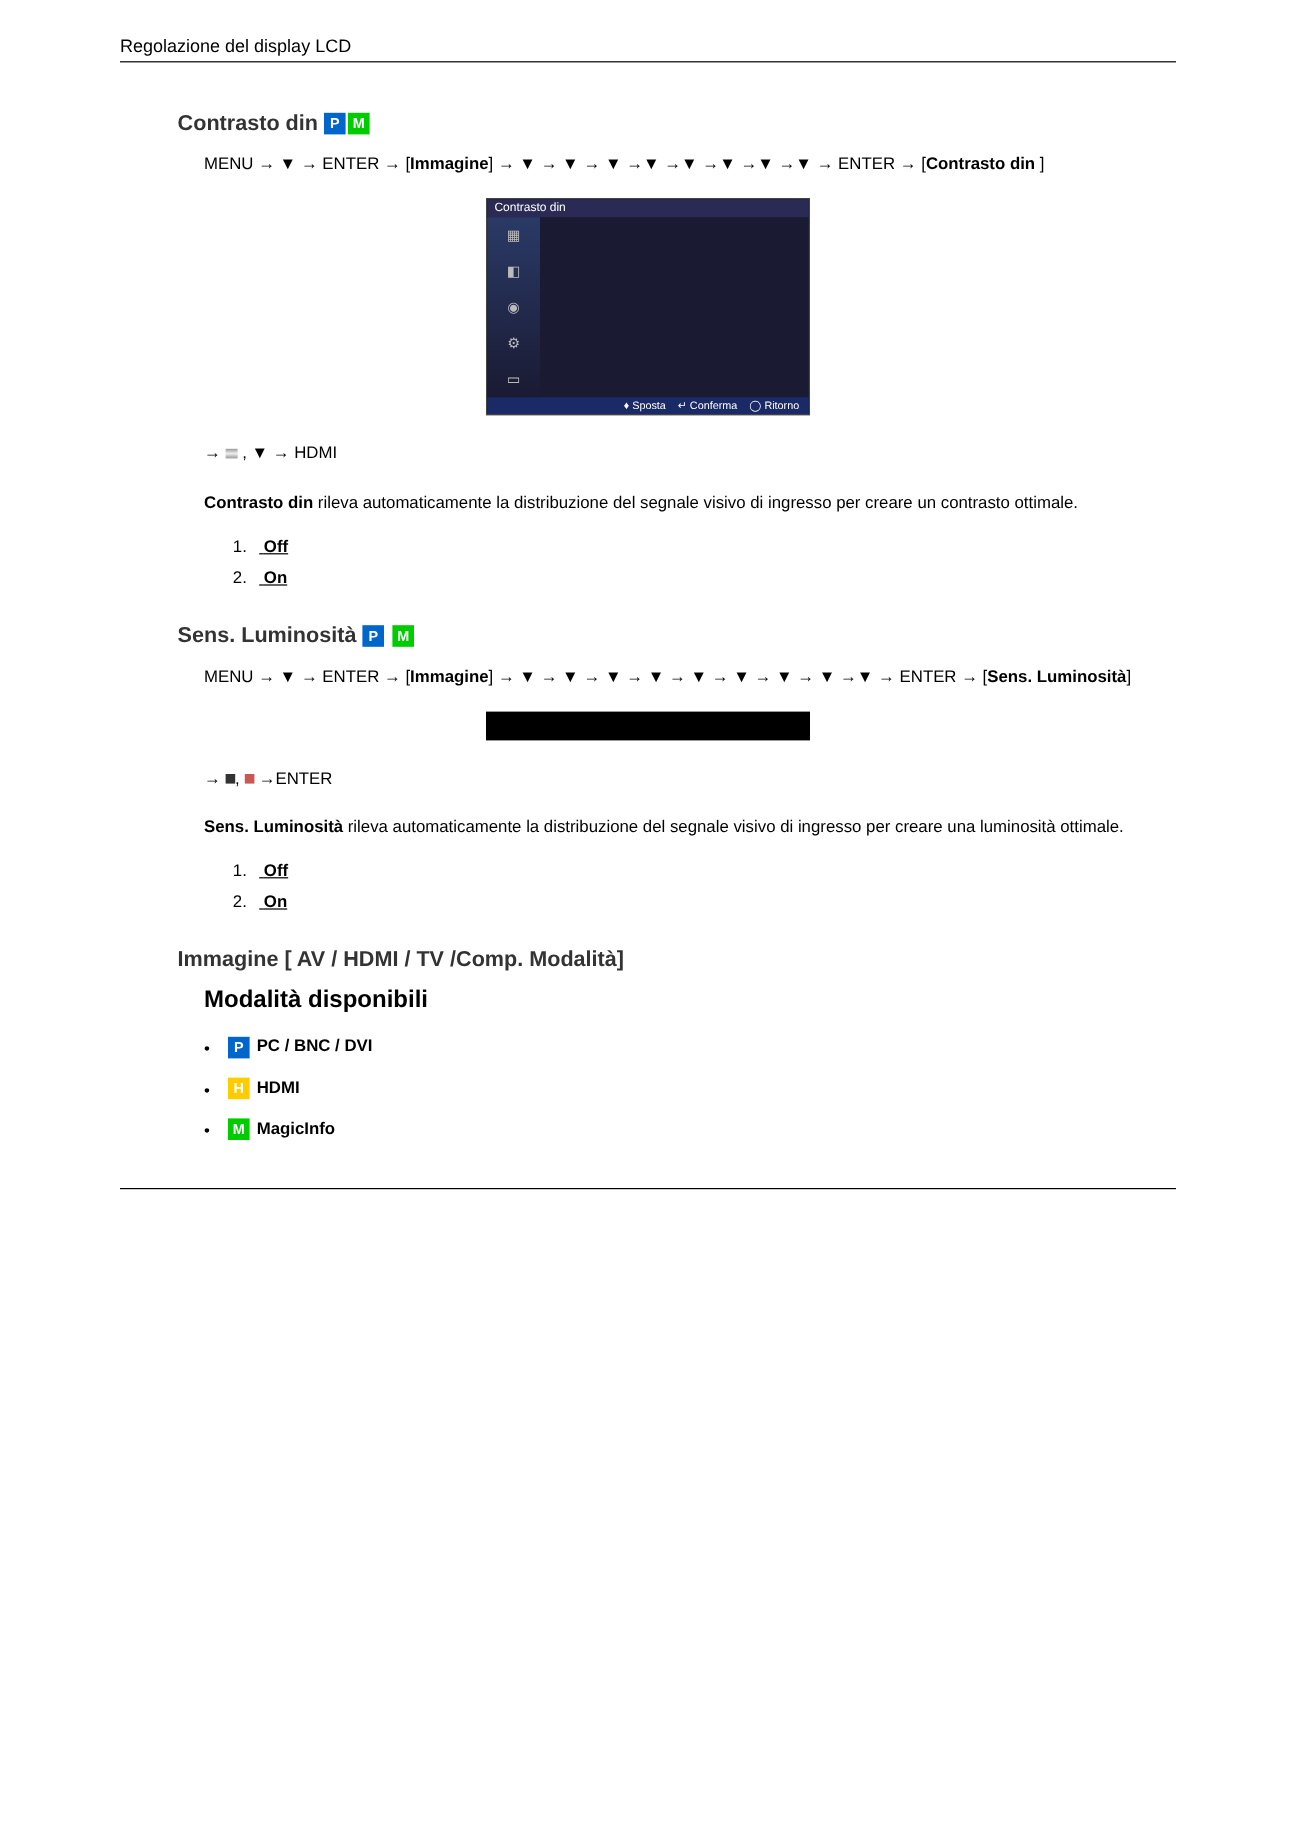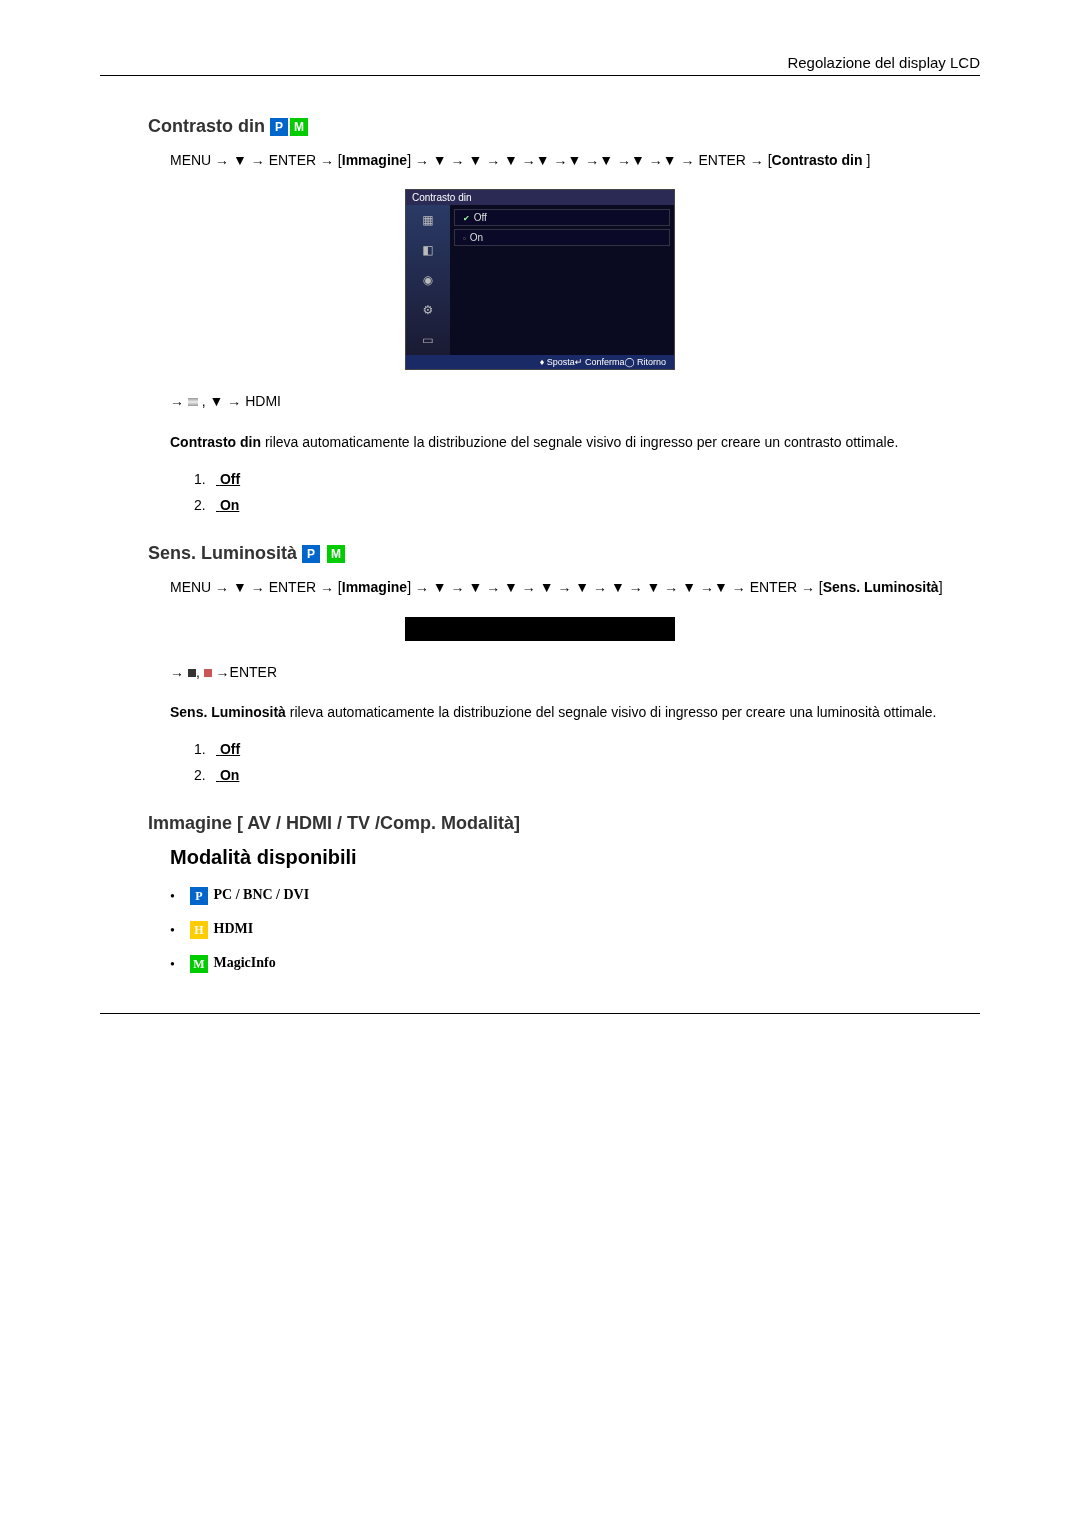--- a/index.html
+++ b/index.html
@@ -9,23 +9,22 @@
       color: #000;
       background: #fff;
       width: 1080px;
       margin: 0 auto;
       padding: 30px 100px;
     }
     .header-rule {
       border-bottom: 1px solid #000;
       margin-bottom: 40px;
       padding-bottom: 4px;
-      text-align: right;
+      text-align: left;
       font-size: 15px;
-      margin-top: 24px;
     }
     .section-title {
       font-size: 18px;
       font-weight: bold;
       color: #333;
       margin-top: 30px;
       margin-bottom: 12px;
       margin-left: 48px;
     }
     .badge {
@@ -57,21 +56,20 @@
     .list-item {
       margin-bottom: 10px;
       padding-left: 24px;
     }
     .list-item .num { display: inline-block; width: 22px; }
     .bullet-list { margin-left: 70px; }
     .bullet-item {
       margin-bottom: 16px;
       padding-left: 20px;
       position: relative;
-      font-family: Liberation Serif, serif;
     }
     .bullet-item::before {
       content: "•";
       position: absolute;
       left: 0;
       top: 2px;
     }
     .sub-heading {
       font-weight: bold;
       font-size: 20px;
@@ -122,20 +120,21 @@
       background: #0a0a28;
       color: #ddd;
       font-size: 10px;
     }
     .osd1-check { color: #9f9; margin-right: 4px; font-size: 8px; }
     .osd1-box { color: #888; margin-right: 4px; font-size: 8px; }
     .osd1-foot {
       background: #1a2a66;
       display: flex;
       justify-content: flex-end;
+      gap: 10px;
       padding: 2px 8px;
       font-size: 9px;
       color: #fff;
     }
     .osd1-foot span { display: inline-block; }
     .osd2 {
       width: 270px;
       background: #000;
       font-size: 9px;
       color: #ccc;
@@ -168,24 +167,20 @@
   <div class="osd1">
     <div class="osd1-title">Contrasto din</div>
     <div class="osd1-body">
       <div class="osd1-side">
         <div class="osd1-icon">▦</div>
         <div class="osd1-icon">◧</div>
         <div class="osd1-icon">◉</div>
         <div class="osd1-icon">⚙</div>
         <div class="osd1-icon">▭</div>
       </div>
-      <div class="osd1-main">
-        <div class="osd1-opt"><span class="osd1-check">✔</span><span>Off</span></div>
-        <div class="osd1-opt"><span class="osd1-box">▫</span><span>On</span></div>
-      </div>
     </div>
     <div class="osd1-foot">
       <span>♦ <span>Sposta</span></span>
       <span>↵ <span>Conferma</span></span>
       <span>◯ <span>Ritorno</span></span>
     </div>
   </div>
 </div>
 
 <div class="content-indent">

